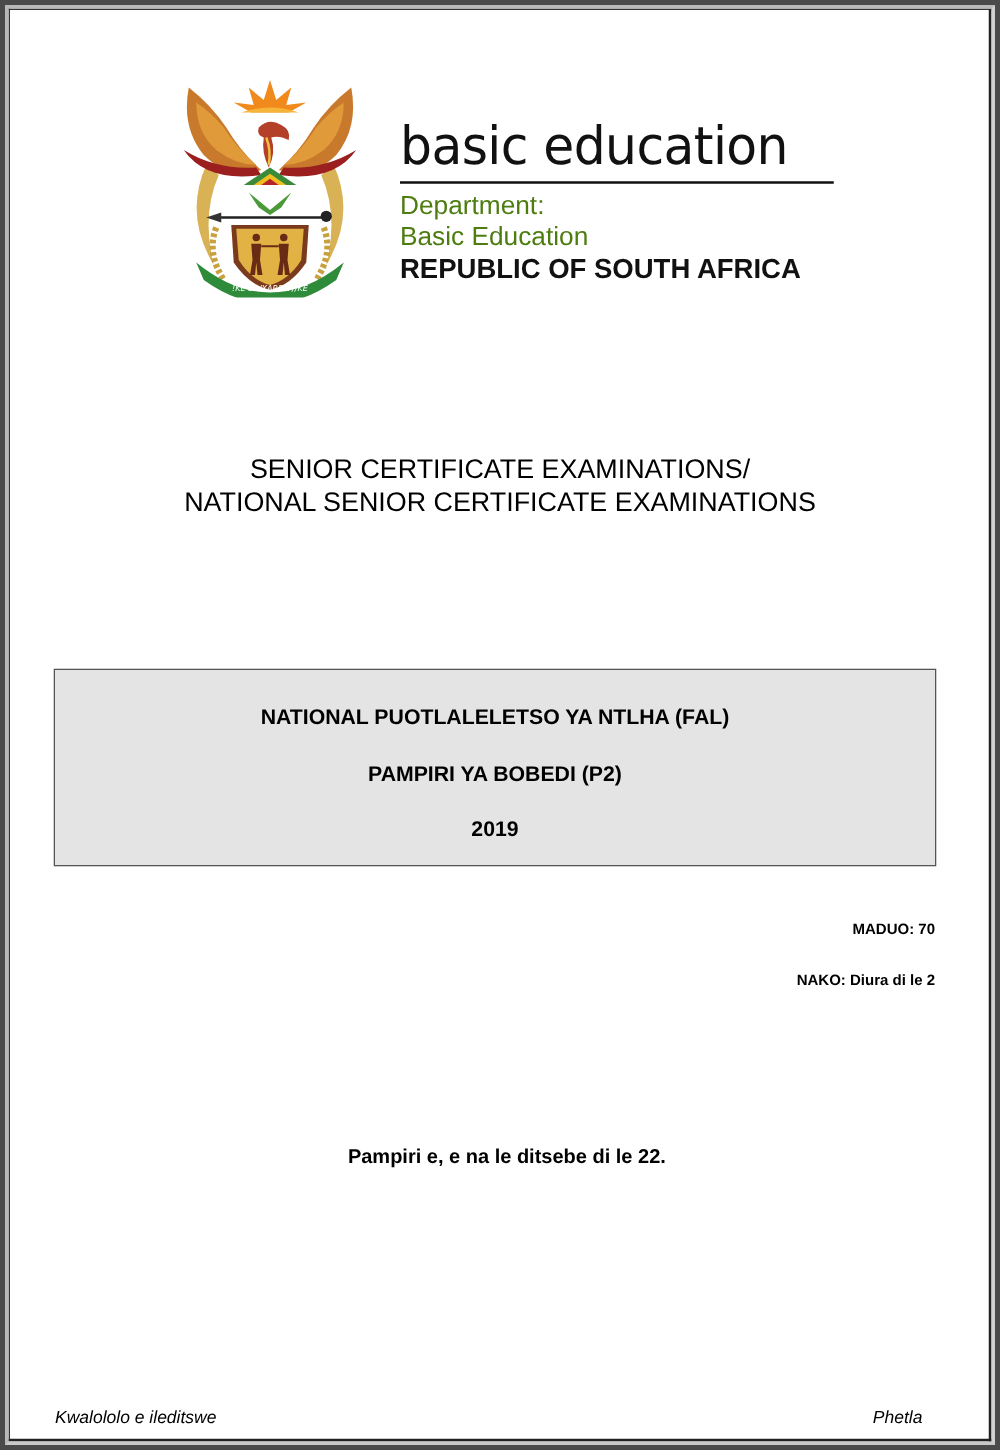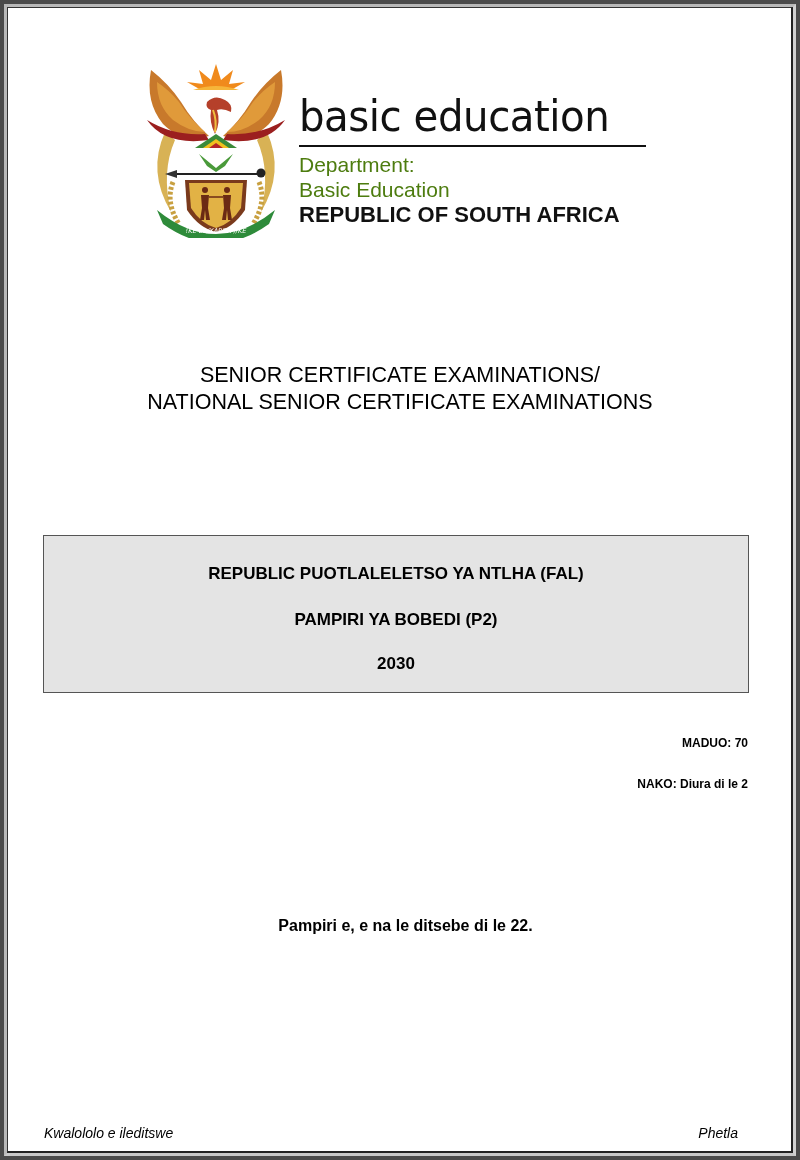--- a/index.html
+++ b/index.html
@@ -26,21 +26,21 @@
     position: absolute; left: 7px; top: 7px; right: 7px; bottom: 7px;
     border: 1px solid #333;
     border-right: 2px solid #222;
     border-bottom: 2px solid #222;
     background: #fff;
   }
   .logo {
     position: absolute; left: 143px; top: 62px; width: 146px; height: 176px;
   }
   .brand {
-    position: absolute; left: 299px; top: 92px; width: 350px;
+    position: absolute; left: 320px; top: 92px; width: 350px;
   }
   .brand .big {
     font-family: "DejaVu Sans", sans-serif;
     font-size: 42px; line-height: 50px; letter-spacing: -0.5px;
     font-weight: normal; color: #111;
     transform: scaleX(0.96); transform-origin: left;
     white-space: nowrap;
   }
   .brand .rule {
     height: 2px; background: #111; width: 347px; margin-top: 3px;
@@ -142,23 +142,23 @@
   <div class="dept" style="margin-top:0">Basic Education</div>
   <div class="rsa">REPUBLIC OF SOUTH AFRICA</div>
 </div>
 
 <div class="exam-title">
   <div>SENIOR CERTIFICATE EXAMINATIONS/</div>
   <div>NATIONAL SENIOR CERTIFICATE EXAMINATIONS</div>
 </div>
 
 <div class="subject-box">
-  <div class="line" style="top:28px">REPUBLIC PUOTLALELETSO YA NTLHA (FAL)</div>
+  <div class="line" style="top:28px">NATIONAL PUOTLALELETSO YA NTLHA (FAL)</div>
   <div class="line" style="top:74px">PAMPIRI YA BOBEDI (P2)</div>
-  <div class="line" style="top:118px">2030</div>
+  <div class="line" style="top:118px">2019</div>
 </div>
 
 <div class="marks" style="top:736px">MADUO: 70</div>
 <div class="marks" style="top:777px">NAKO: Diura di le 2</div>
 
 <div class="pages-note">Pampiri e, e na le ditsebe di le 22.</div>
 
 <div class="footer-left">Kwalololo e ileditswe</div>
 <div class="footer-right">Phetla</div>
 

